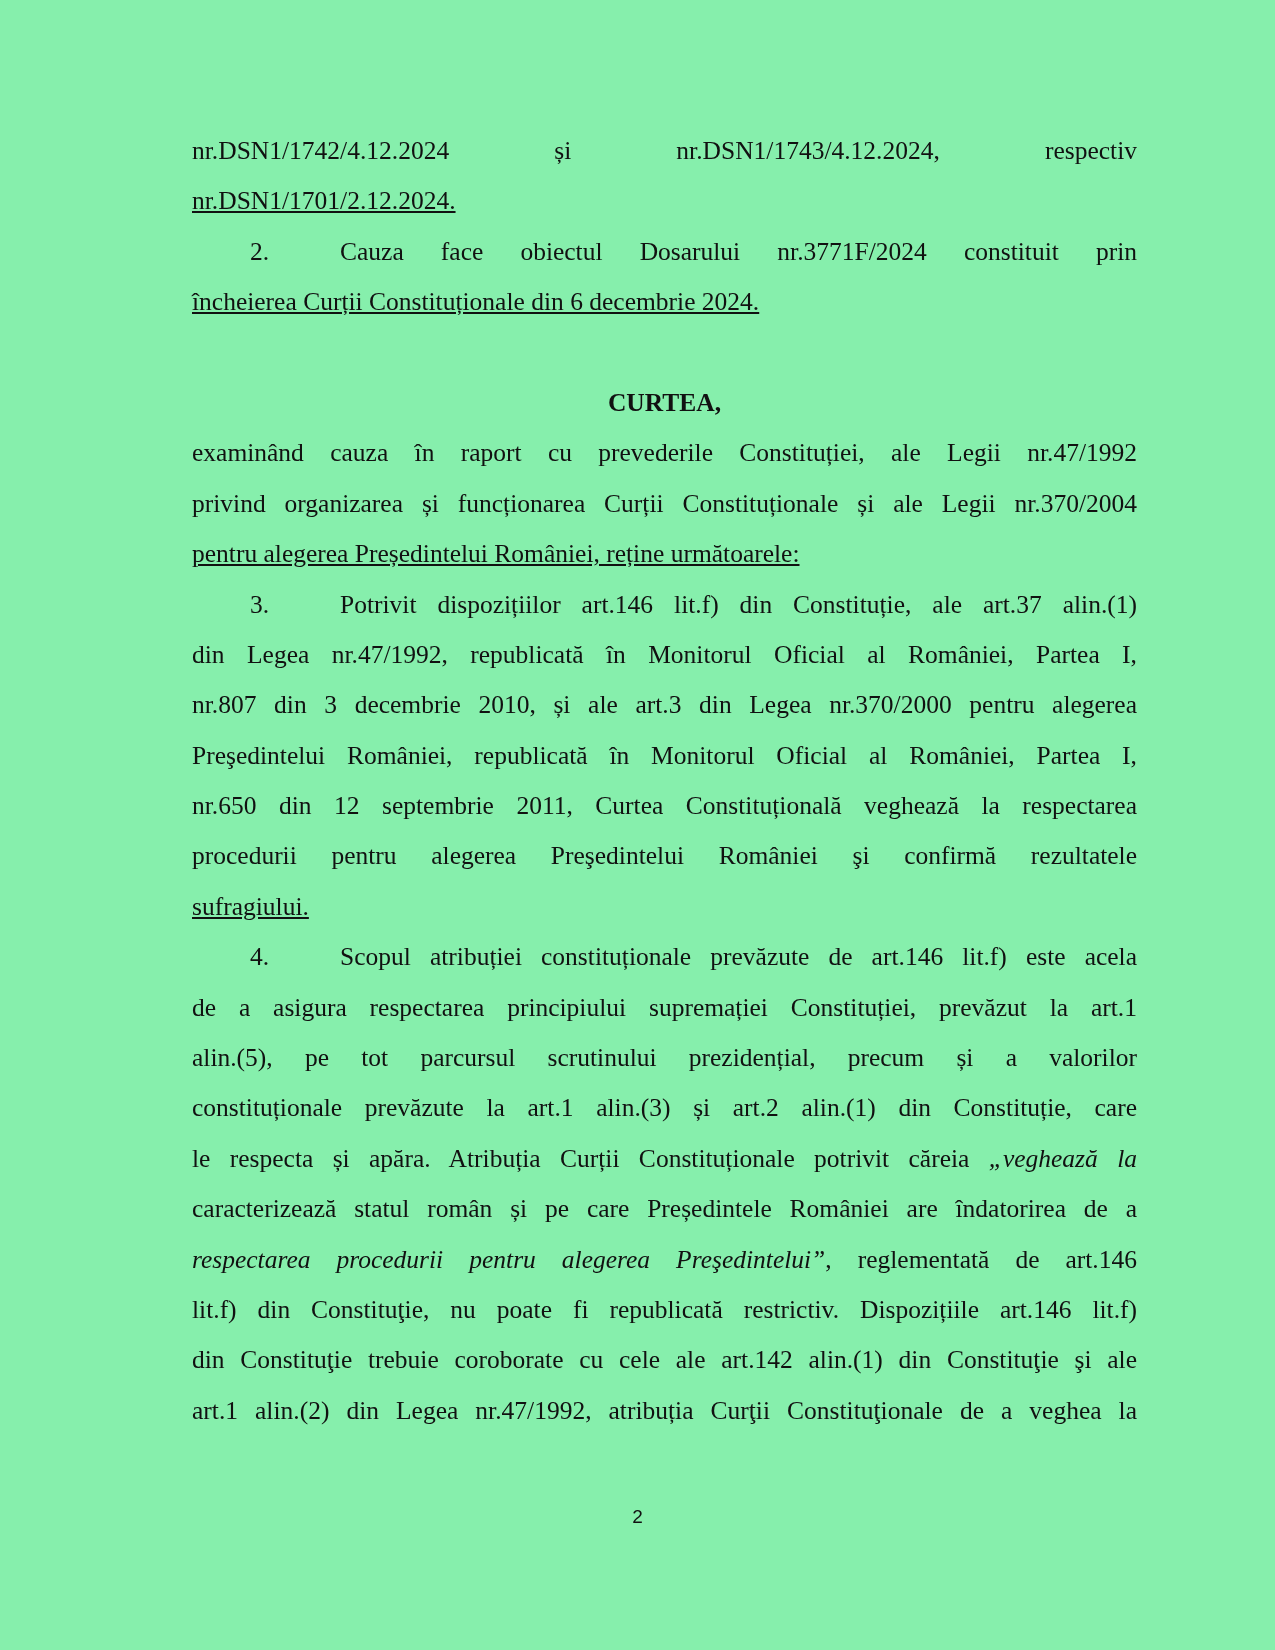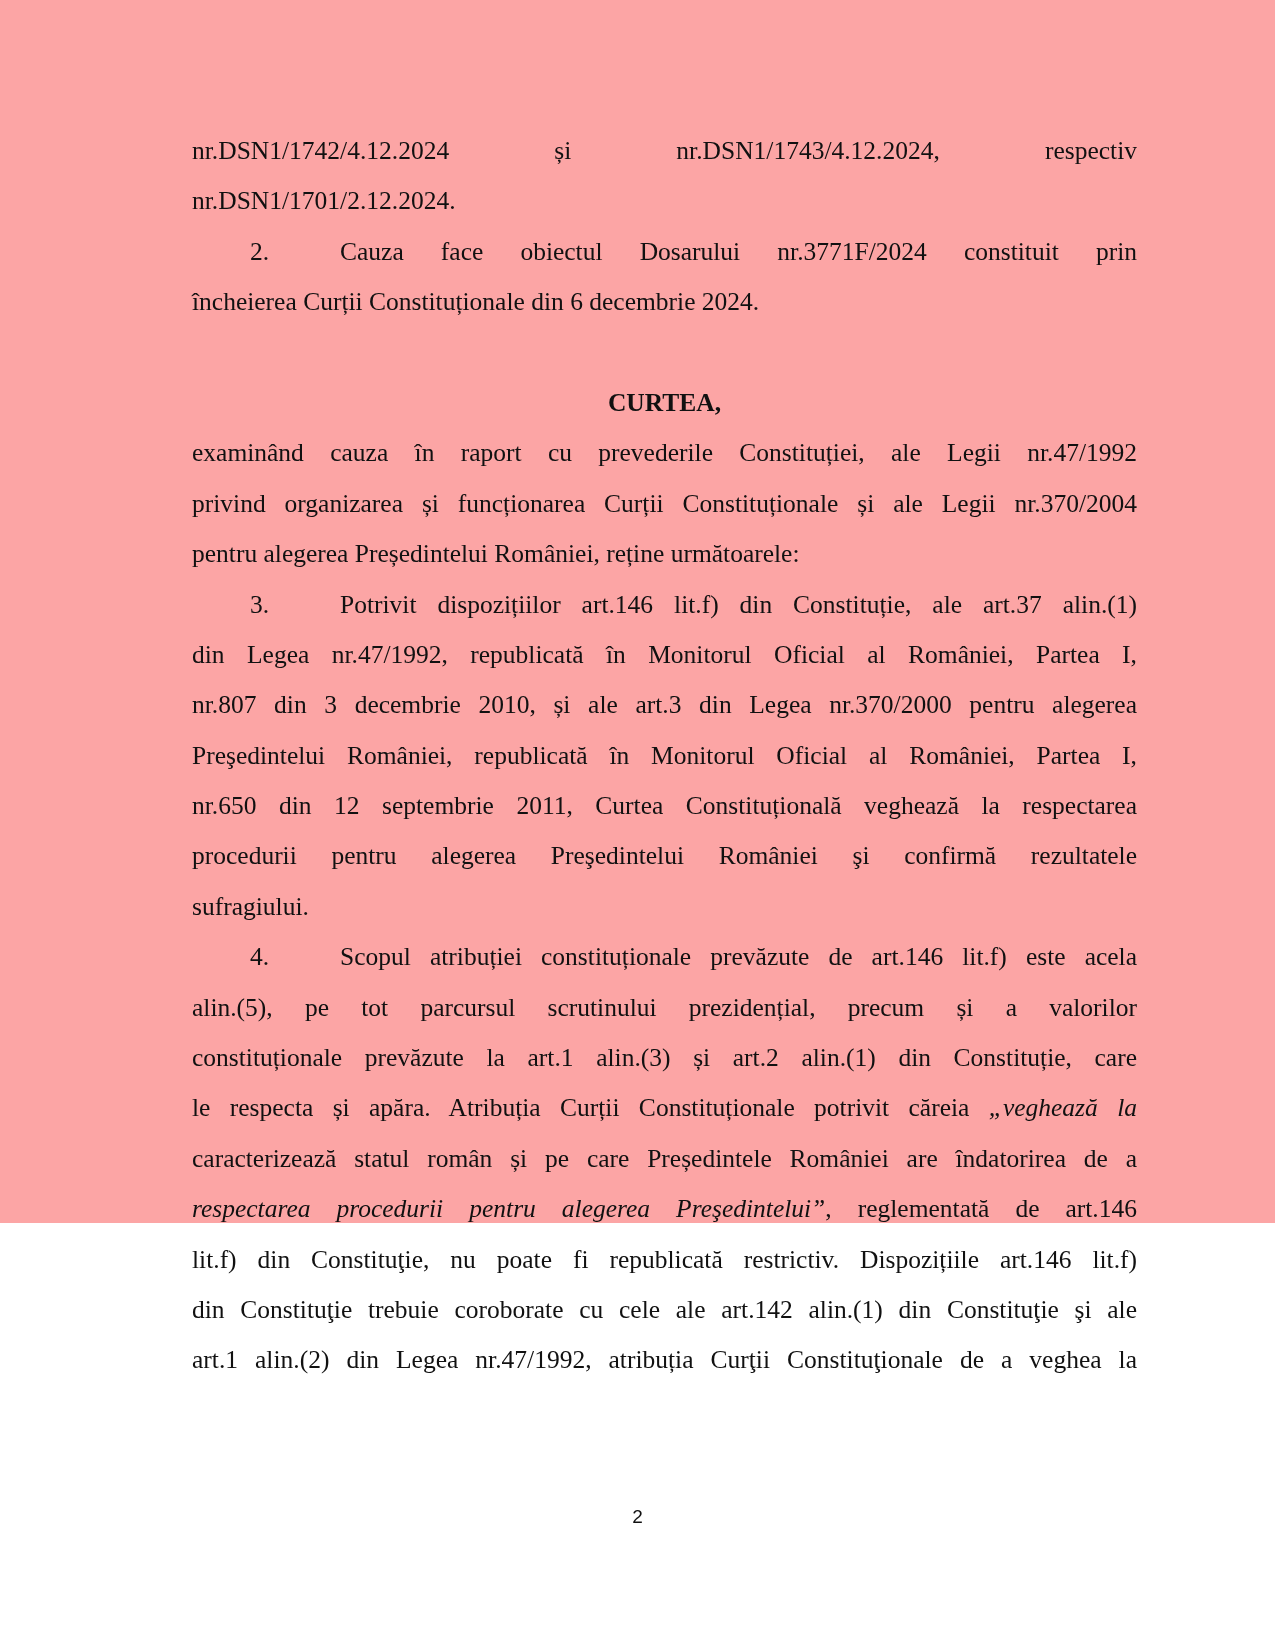--- a/index.html
+++ b/index.html
@@ -12,42 +12,43 @@
       height: 1650px;
       position: relative;
       overflow: hidden;
       font-family: "Liberation Serif", "DejaVu Serif", serif;
       color: #111111;
     }
     .page {
       position: absolute;
       left: 0; top: 0;
       width: 1275px;
-      height: 1223px;
-      background: #fca5a5;
+      height: 1650px;
+      background: #86efac;
     }
     .text-block {
       position: absolute;
       left: 192px;
       top: 131px;
       width: 945px;
     }
     .line {
       display: block;
       height: 50.4px;
       line-height: 40px;
       font-size: 25.5px;
       white-space: nowrap;
       text-align: justify;
       text-align-last: justify;
       overflow: visible;
     }
     .line.last {
       text-align: left;
       text-align-last: left;
+      text-decoration: underline;
     }
     .line.gap {
       height: 50.4px;
     }
     .line.heading {
       text-align: right;
       text-align-last: center;
       font-weight: bold;
     }
     .line.numbered {
@@ -137,20 +138,23 @@
       </div>
     <div class="line last">
         <span class="inner">sufragiului.</span>
       </div>
 
     <div class="line numbered">
       <span class="num">4.</span>
       <span class="inner">Scopul atribuției constituționale prevăzute de art.146 lit.f) este acela</span>
     </div>
     <div class="line">
+        <span class="inner">de a asigura respectarea principiului supremației Constituției, prevăzut la art.1</span>
+      </div>
+    <div class="line">
         <span class="inner">alin.(5), pe tot parcursul scrutinului prezidențial, precum și a valorilor</span>
       </div>
     <div class="line">
         <span class="inner">constituționale prevăzute la art.1 alin.(3) și art.2 alin.(1) din Constituție, care</span>
       </div>
     <div class="line">
         <span class="inner"><span>le respecta și apăra. Atribuția Curții Constituționale potrivit căreia </span><em>„veghează la</em></span>
       </div>
     <div class="line">
         <span class="inner">caracterizează statul român și pe care Președintele României are îndatorirea de a</span>

